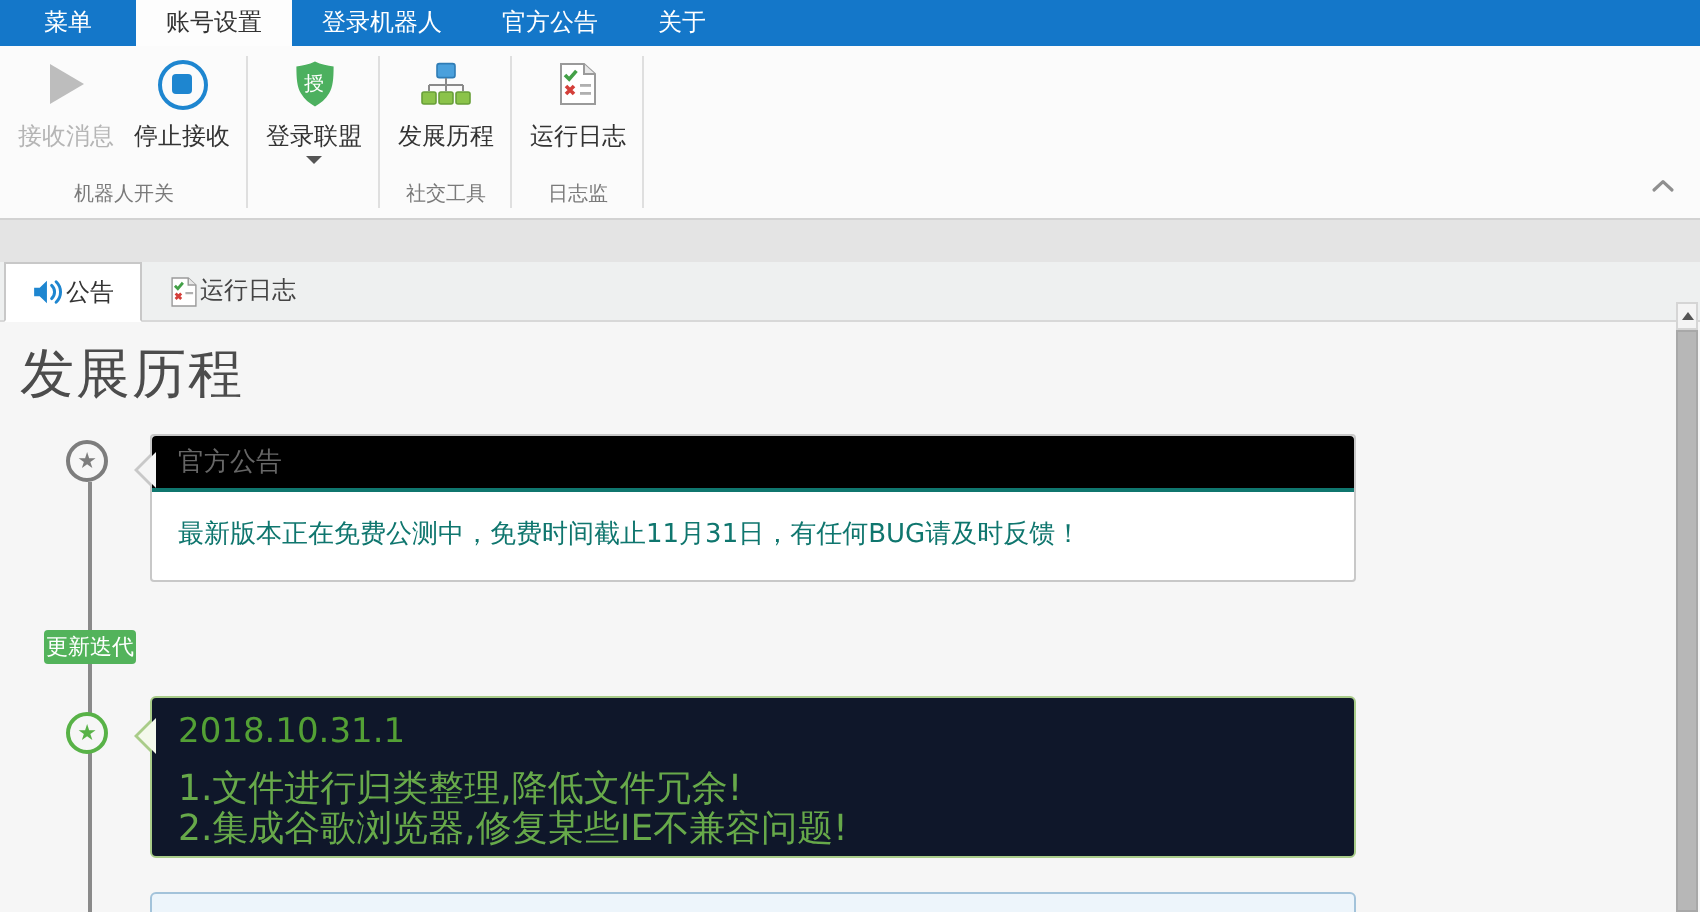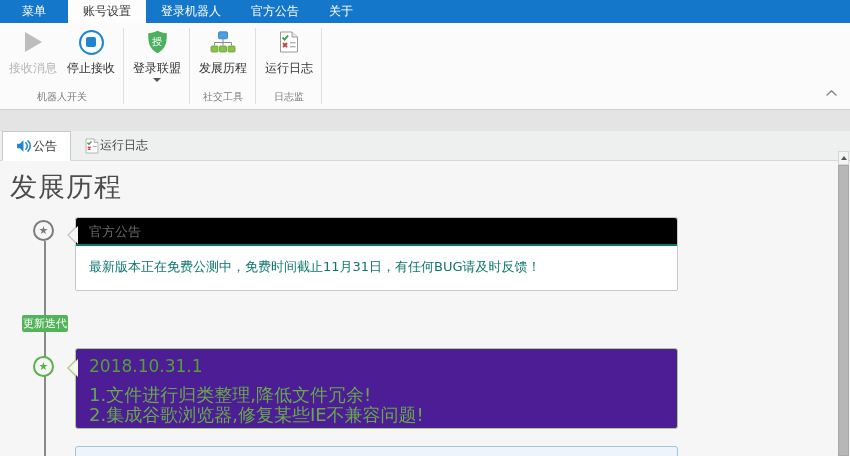--- a/index.html
+++ b/index.html
@@ -60,21 +60,21 @@
   .notch-border, .notch-fill { position:absolute; width:0; height:0;
       border-top:9px solid transparent; border-bottom:9px solid transparent; }
   .notch-border { border-right:9px solid #c8c8c8; left:-9px; }
   .notch-fill { border-right:9px solid #f5f5f5; left:-7.5px; }
   .card.release .notch-border { border-right-color:#a9cc89; }
   .card.release .notch-fill { border-right-color:#f4f9ec; }
 
   .badge { position:absolute; left:22px; top:154px; height:17px; line-height:17px; padding:0 1px;
            background:#53b35b; color:#fff; font-size:11px; border-radius:2px; z-index:4; }
 
-  .card.release { background:#4c1d95; border-color:#a9cc89; border-radius:3px; }
+  .card.release { background:#0f172a; border-color:#a9cc89; border-radius:3px; }
   .rel-title { margin:7px 0 0 13px; font-size:17px; color:#53a035; }
   .rel-note { margin:3px 0 0 13px; font-size:18px; line-height:17px; color:#67a94a; }
   .rel-note.first { margin-top:10px; }
 
   .card.partial { background:#edf5fb; border-color:#a3c3da; border-radius:3px; height:30px; }
 
   
   .scrollbar { position:absolute; left:838px; top:151px; width:11px; height:305px; z-index:5; background:#f1f1f1; }
   .scroll-up { height:14px; background:#f4f4f4; border:1px solid #d5d5d5; display:flex; align-items:center; justify-content:center; cursor:pointer; }
   .up-tri { width:0; height:0; border-left:3.5px solid transparent; border-right:3.5px solid transparent; border-bottom:4.5px solid #555; }

